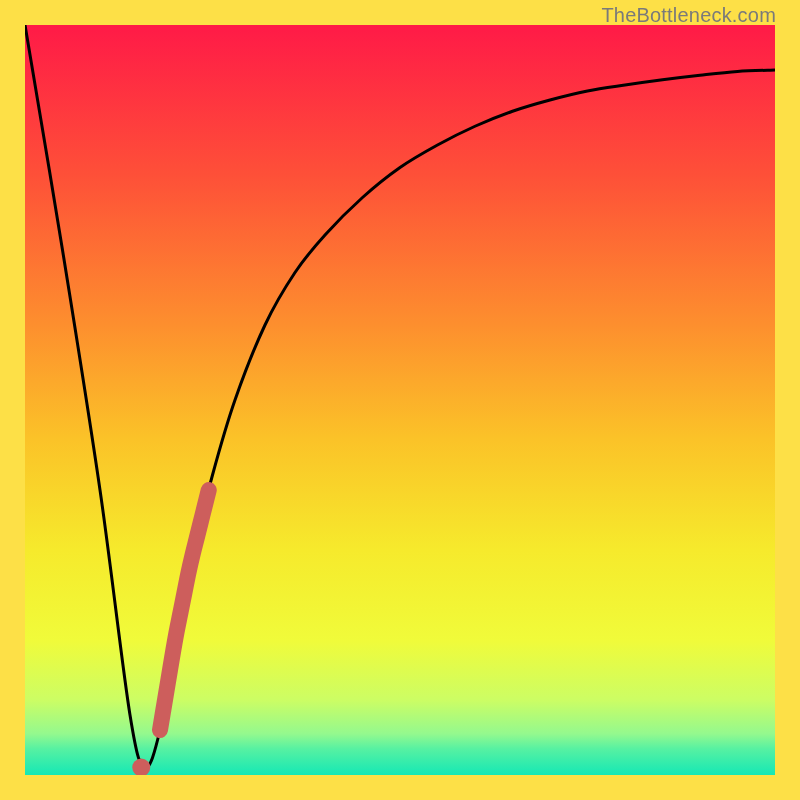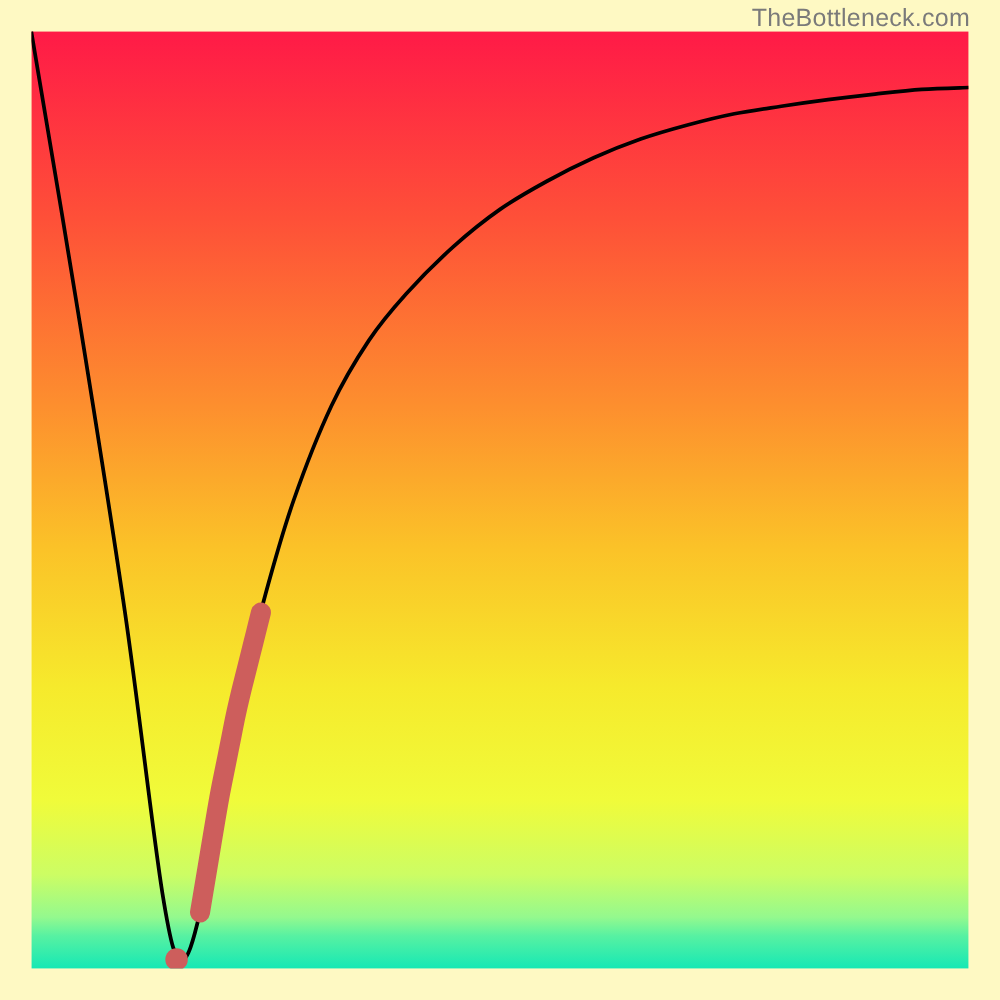--- a/index.html
+++ b/index.html
@@ -9,21 +9,21 @@
     height: 800px;
     overflow: hidden;
     background: #000;
     font-family: Arial, Helvetica, sans-serif;
   }
   .frame {
     position: absolute;
     top: 0; left: 0;
     width: 800px;
     height: 800px;
-    background: #fef9c3;
+    background: #fde047;
   }
   .plot-area {
     position: absolute;
     
     top: 25px;
     left: 25px;
     width: 750px;
     height: 750px;
     overflow: hidden;
   }

